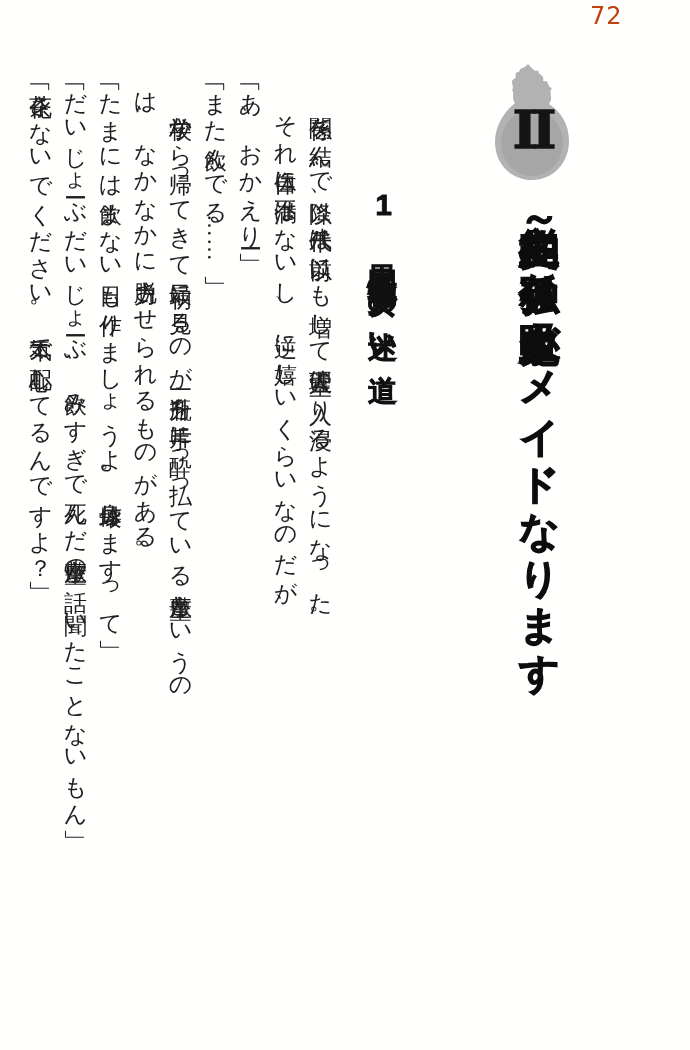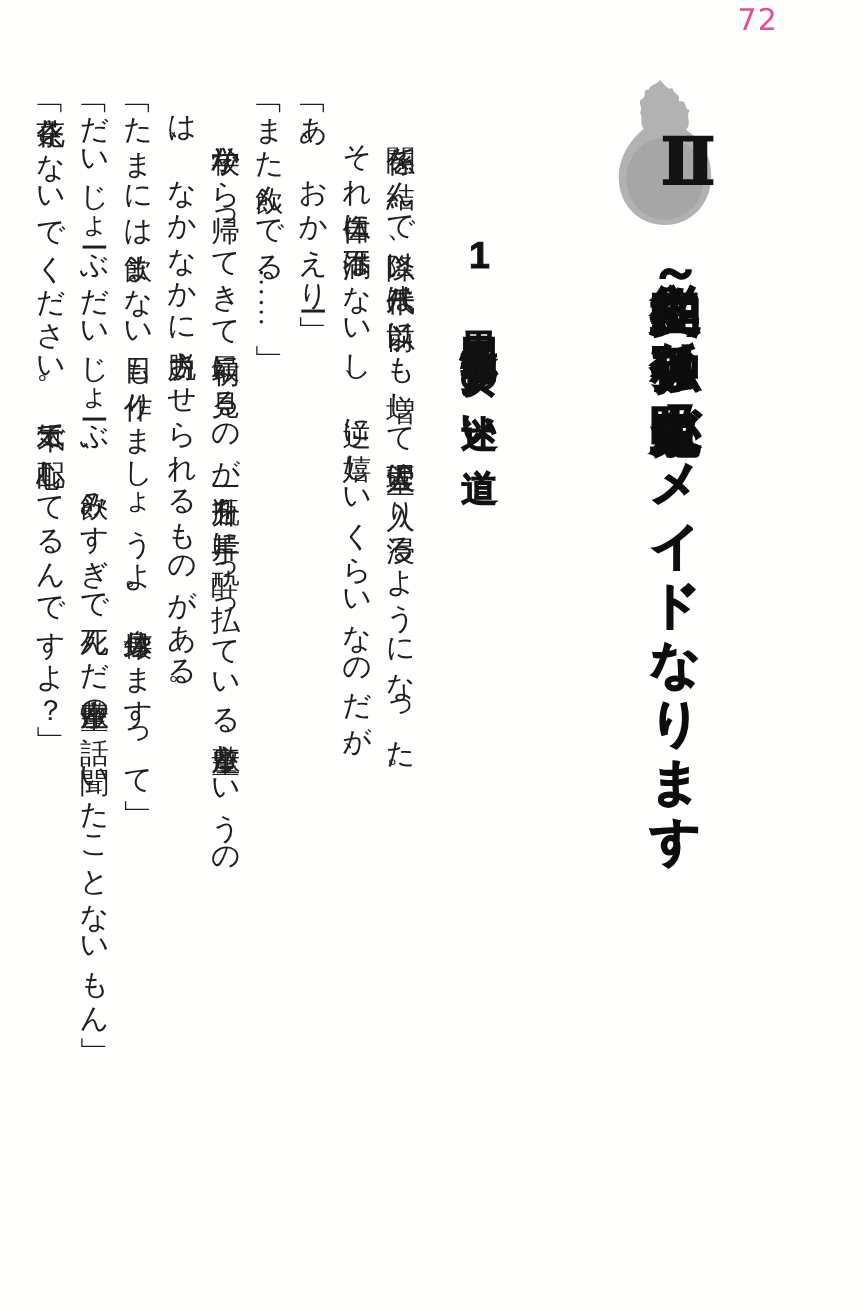--- a/index.html
+++ b/index.html
@@ -12,30 +12,30 @@
   }
   .page{
     position:absolute;inset:0;
     width:690px;height:1050px;
     background:#fffffe;
   }
   
   .page-number{
     position:absolute;top:2px;left:590px;
     font-family:"DejaVu Sans","Liberation Sans",sans-serif;
-    font-size:24px;font-weight:400;color:#ec4899;
+    font-size:24px;font-weight:400;color:#c2410c;
     letter-spacing:1px;
   }
   
   .chapter-mark{
     position:absolute;left:491px;top:60px;width:82px;height:124px;
   }
   .chapter-mark svg{position:absolute;left:0;top:0;}
   .chapter-roman{
-    position:absolute;left:16px;top:44px;width:82px;
+    position:absolute;left:0;top:44px;width:82px;
     text-align:center;
     font-family:"DejaVu Serif","Liberation Serif",serif;
     font-weight:700;font-size:52px;line-height:1;
     letter-spacing:-5px;color:#141414;
     -webkit-text-stroke:1.5px #141414;
   }
   
   .chapter-title{
     position:absolute;top:194px;left:498px;width:84px;height:840px;
     margin:0;

